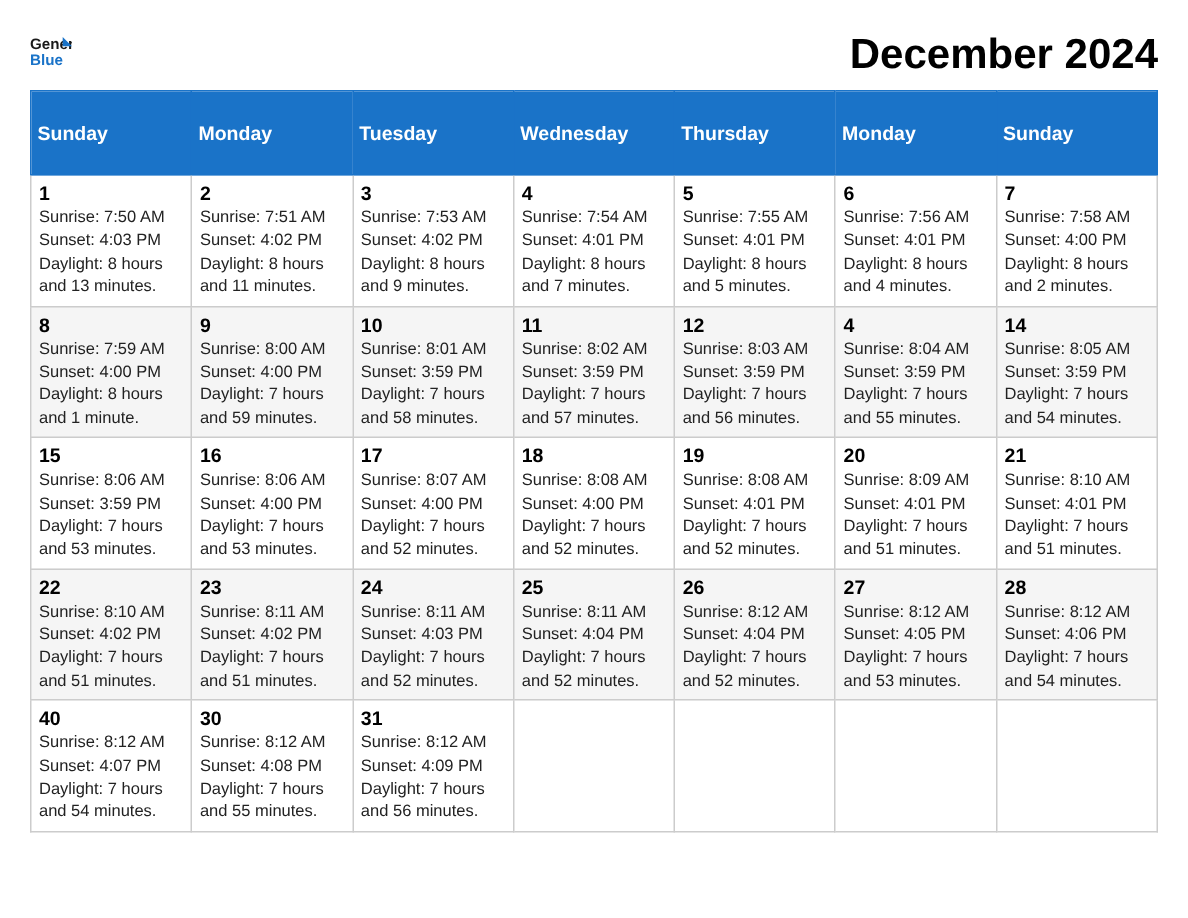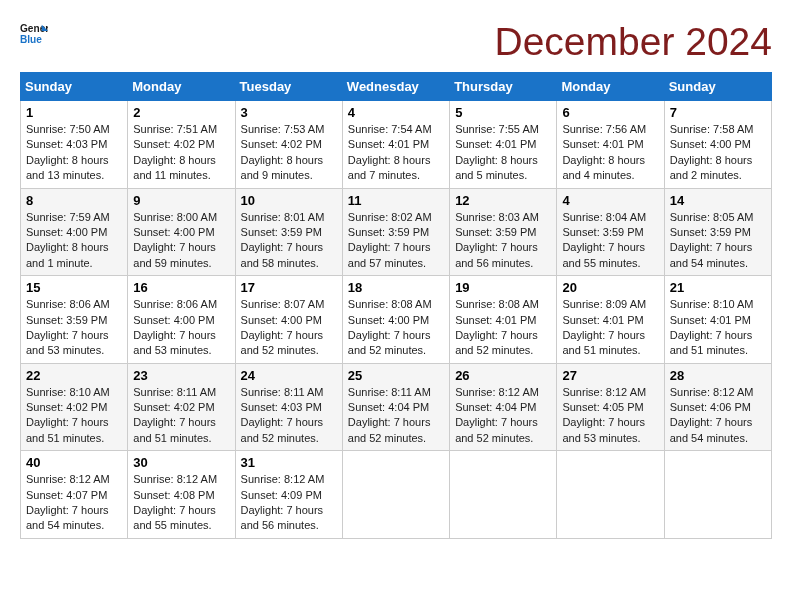--- a/index.html
+++ b/index.html
@@ -22,39 +22,39 @@
       gap: 4px;
     }
     .logo-icon {
       width: 28px;
       height: 28px;
     }
     .title-area {
       text-align: right;
     }
     .month-title {
-      font-size: 39px;
-      font-weight: normal;
-      color: #7f1d1d;
+      font-size: 28px;
+      font-weight: bold;
+      color: #000000;
     }
     .location-subtitle {
       font-size: 15px;
       color: #333;
       margin-top: 2px;
     }
     .calendar-table {
       width: 100%;
       border-collapse: collapse;
       margin-top: 8px;
       font-size: 11px;
     }
     .calendar-table th {
       background-color: #1a73c8;
       color: #fff;
-      padding: 6px 4px;
+      padding: 20px 4px;
       text-align: left;
       font-size: 13px;
       font-weight: bold;
       border: 1px solid #1a73c8;
     }
     .calendar-table td {
       border: 1px solid #ccc;
       padding: 4px 5px;
       vertical-align: top;
       width: calc(100% / 7);

